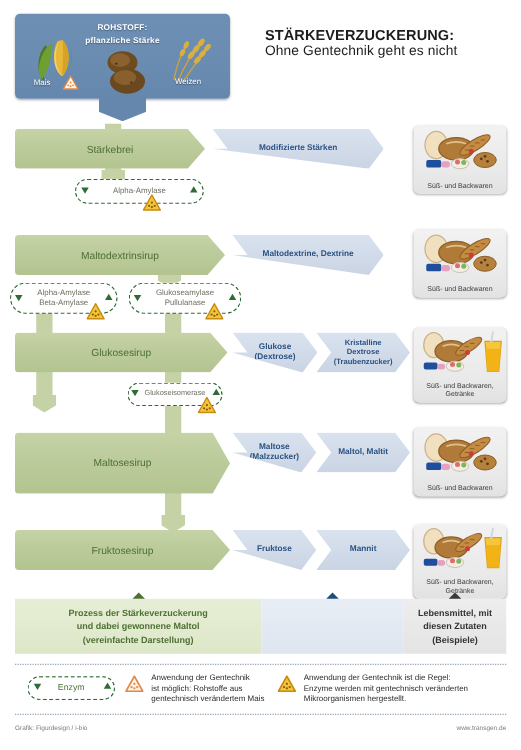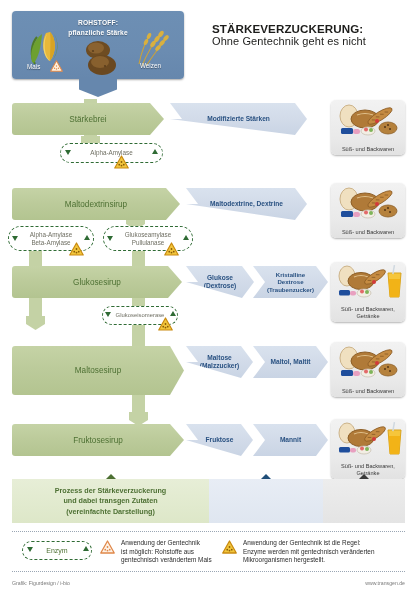--- a/index.html
+++ b/index.html
@@ -413,28 +413,31 @@
       <circle cx="43" cy="18" r="2" fill="#d23a3a"></circle>
     </svg>
     <div class="cap" style="white-space:pre-line;">Süß- und Backwaren,
 Getränke</div>
   </div>
 
   <div class="legrow">
     <div class="seg seg1">
       <div class="caret g"></div>
       <div class="t" style="white-space:pre-line;">Prozess der Stärkeverzuckerung
-und dabei transgen Zutaten
+und dabei gewonnene Maltol
 (vereinfachte Darstellung)</div>
     </div>
     <div class="seg seg2">
       <div class="caret b"></div>
     </div>
     <div class="seg seg3">
       <div class="caret k"></div>
+      <div class="t" style="white-space:pre-line;">Lebensmittel, mit
+diesen Zutaten
+(Beispiele)</div>
     </div>
   </div>
 
   <div class="dots"></div>
   <div class="dots2"></div>
 
   <div class="enz" style="left:22px;top:541px;width:70px;height:19px;">
     <span class="etxt" style="color:#4d7033;font-size:7px;">Enzym</span>
   </div>
   <div class="arrw down" style="left:27px;top:547px;"></div>

